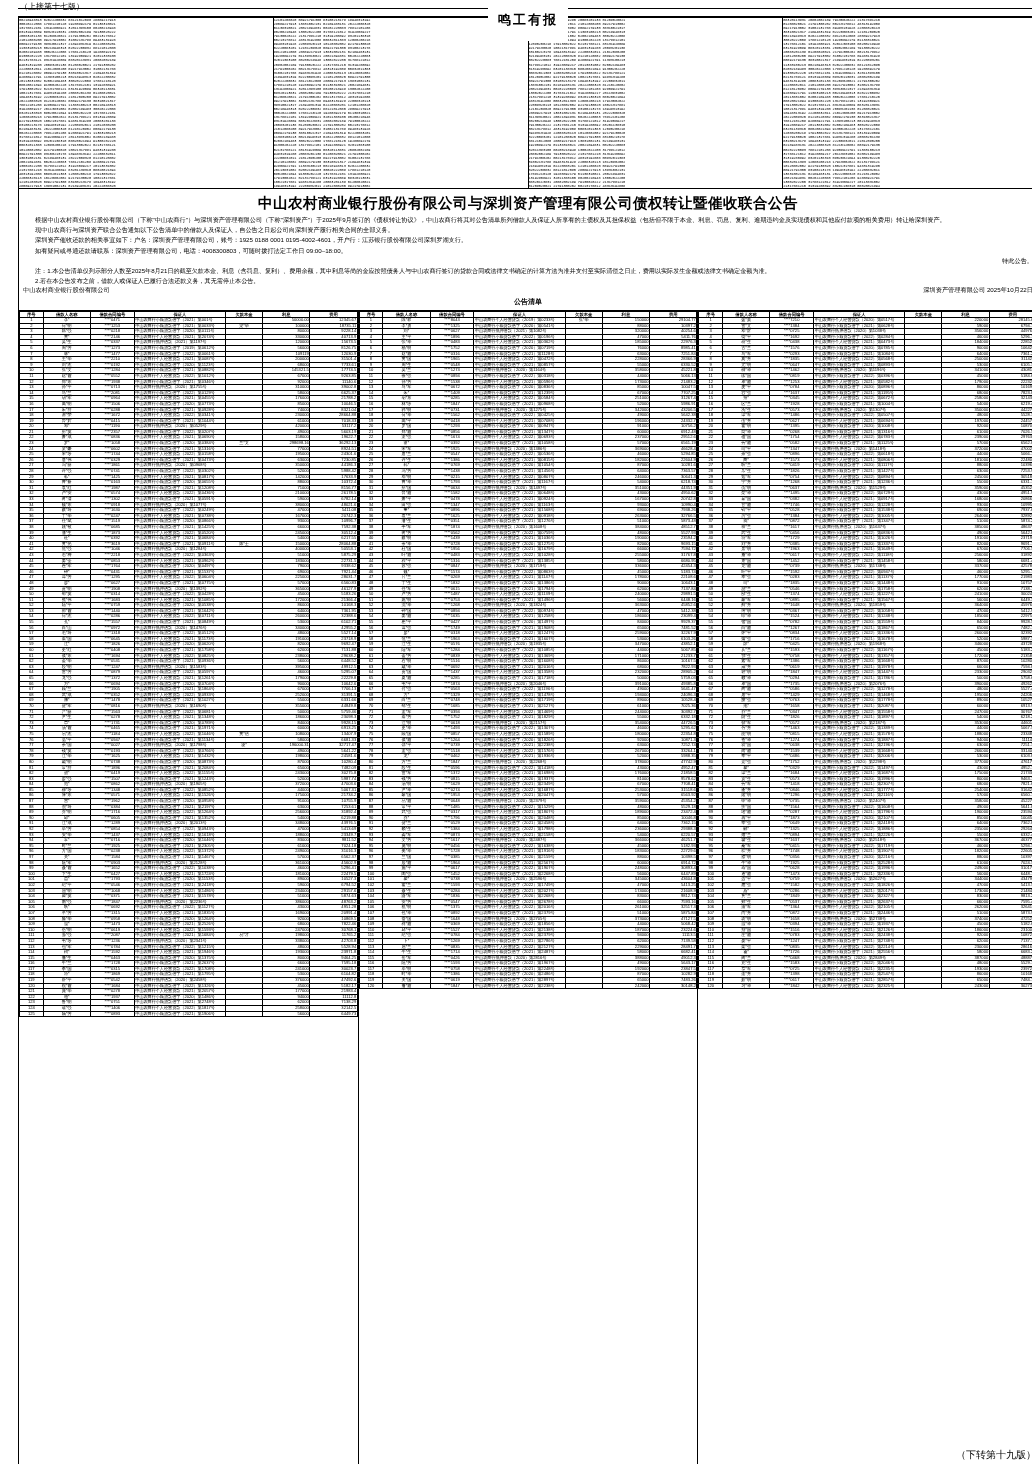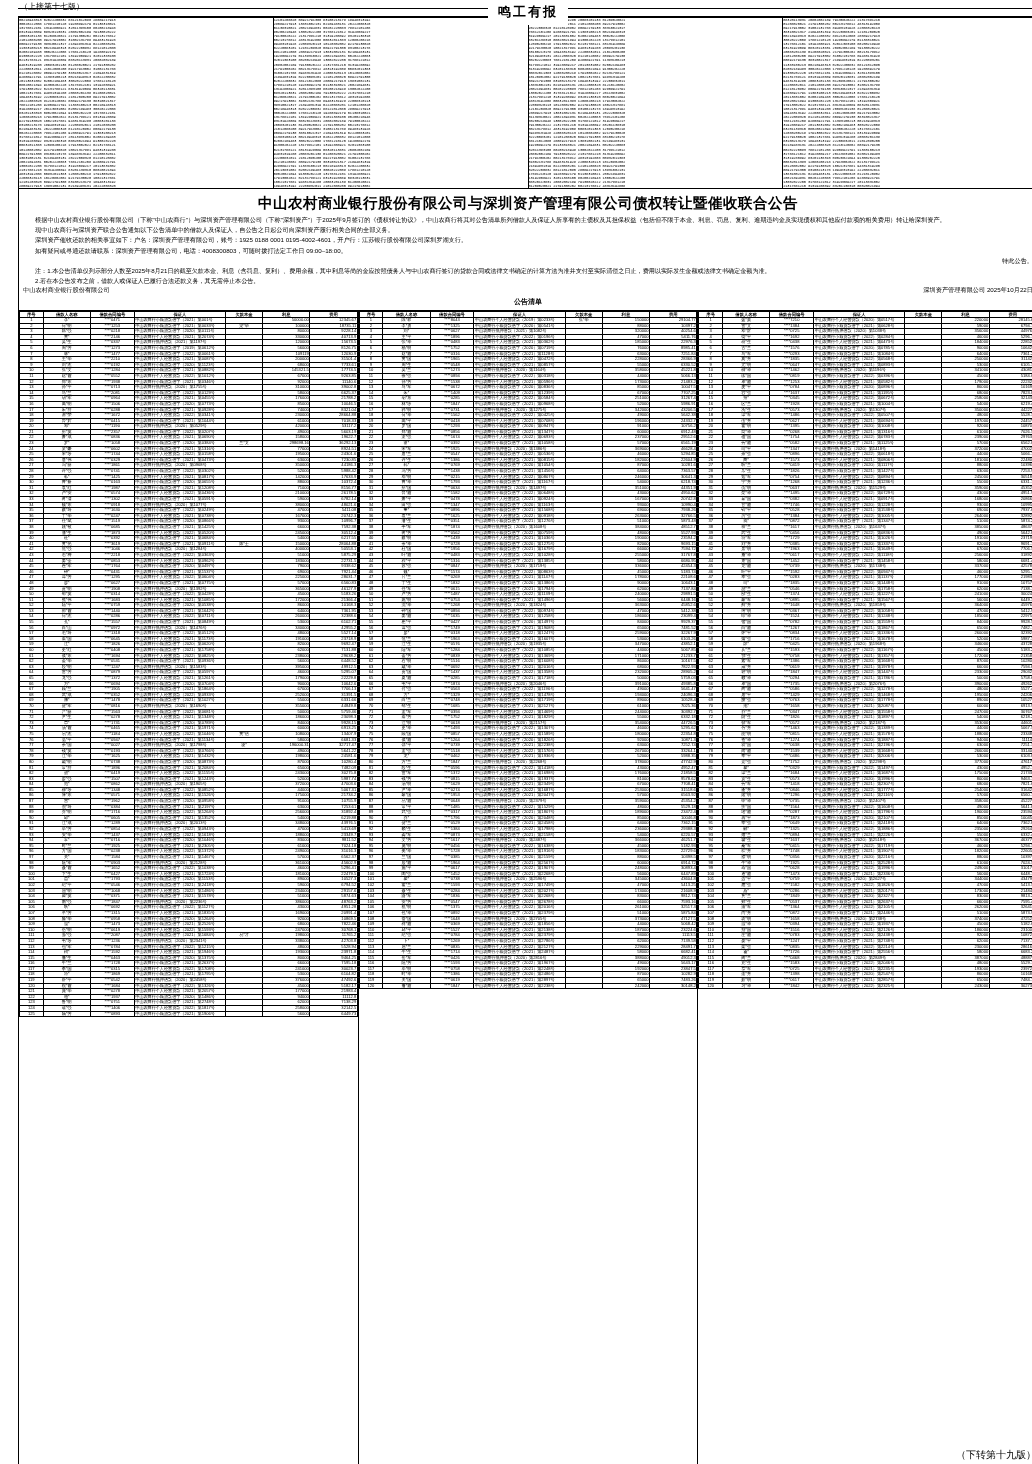--- a/index.html
+++ b/index.html
@@ -8,21 +8,21 @@
     font-family:"Liberation Sans","DejaVu Sans",sans-serif;
     color:#000;
     -webkit-font-smoothing:none;
   }
   .page{position:relative;width:1032px;height:1464px;box-sizing:border-box;padding:0 6px;margin-left:12px;}
 
   
   .masthead{position:relative;height:16px;border-bottom:2px solid #000;}
   .masthead .left{position:absolute;left:2px;top:1px;font-size:8px;}
   .masthead .center{position:absolute;left:50%;top:-1px;transform:translateX(-50%);
-    font-size:13px;font-weight:bold;letter-spacing:2px;background:#fff;padding:4px 10px;}
+    font-size:13px;font-weight:bold;letter-spacing:2px;background:#fff;padding:12px 10px;}
   .masthead .rule{position:absolute;left:0;right:0;top:8px;border-top:1px solid #000;}
   .masthead .center,.masthead .left{z-index:2;}
 
   
   .numband{border:1px solid #000;border-top:none;height:170px;overflow:hidden;
     display:flex;}
   .numband .col{flex:1;border-right:1px solid #000;overflow:hidden;}
   .numband .col:last-child{border-right:none;}
   .numrow{font-size:3.6px;line-height:4.05px;letter-spacing:-0.1px;white-space:nowrap;
     overflow:hidden;font-family:"Liberation Mono","DejaVu Sans Mono",monospace;}

